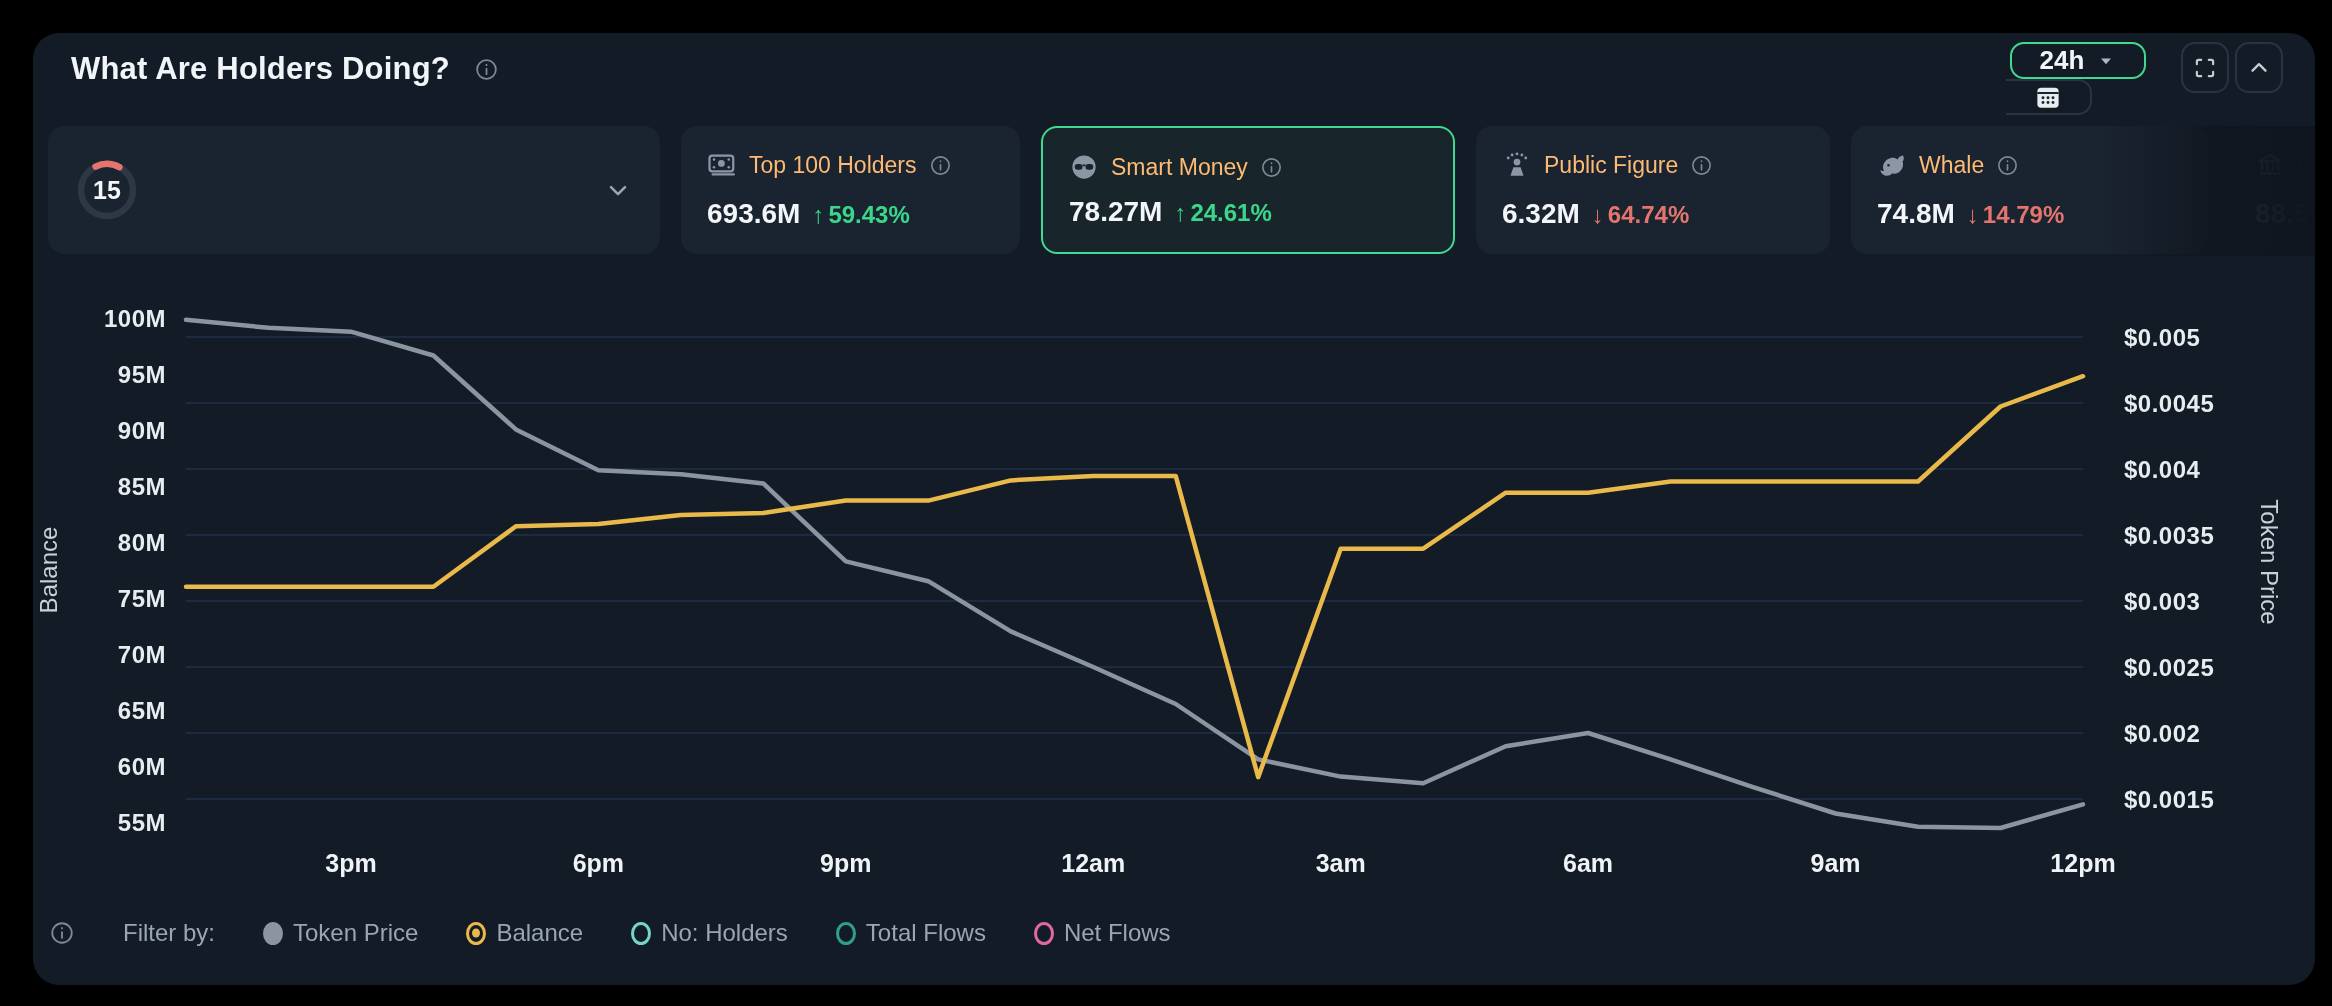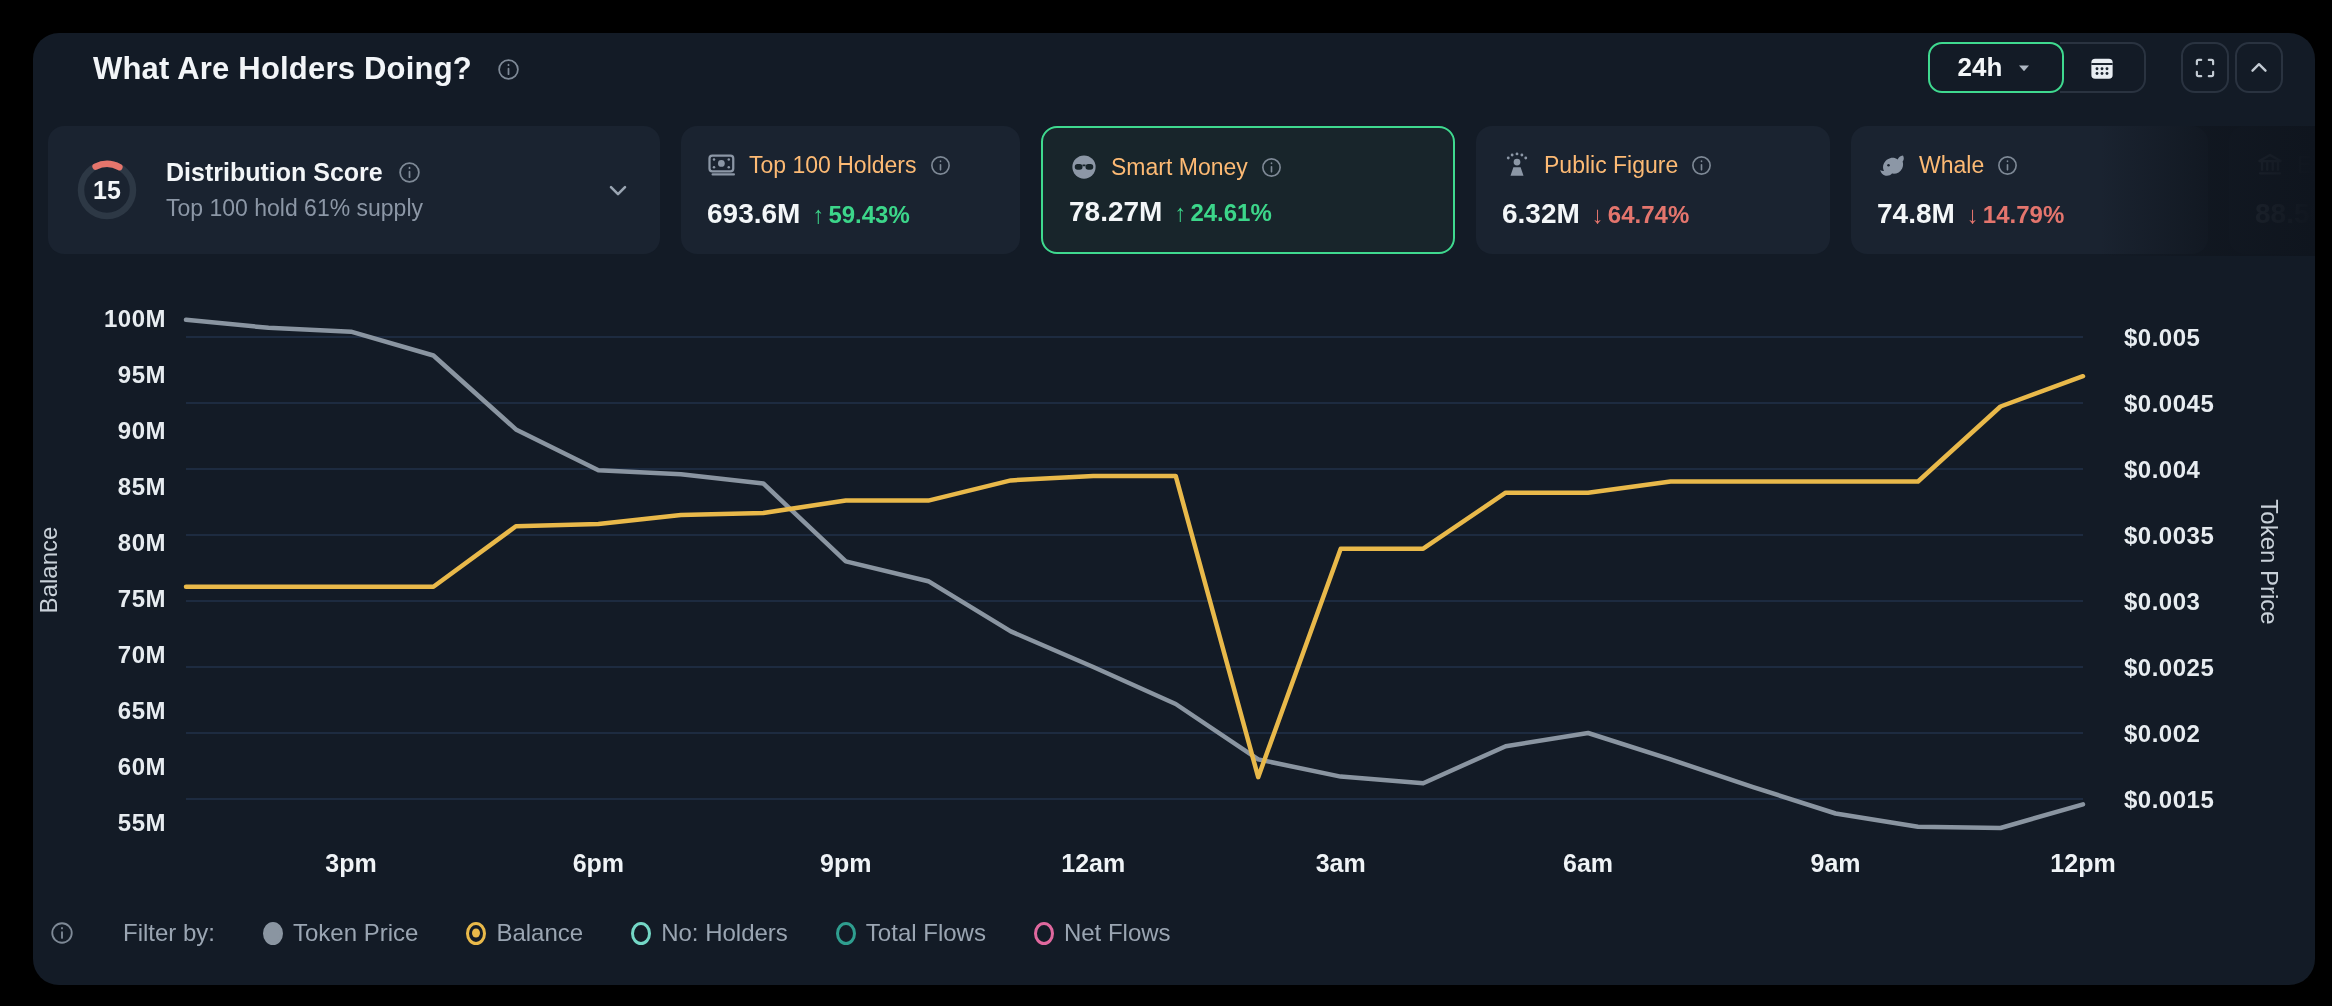--- a/index.html
+++ b/index.html
@@ -1,27 +1,27 @@
 <!DOCTYPE html>
 <html><head>
 <meta charset="utf-8">
 <style>
   html,body{margin:0;padding:0;background:#000;}
   .stage{position:relative;width:2332px;height:1006px;background:#000;overflow:hidden;
          font-family:"Liberation Sans","DejaVu Sans",sans-serif;-webkit-font-smoothing:antialiased;}
   .panel{position:absolute;left:33px;top:33px;width:2282px;height:952px;background:#131B26;border-radius:26px;overflow:hidden;}
 
   
-  .title-row{position:absolute;left:38px;top:18px;display:flex;align-items:center;gap:24px;margin-left:22px;}
+  .title-row{position:absolute;left:38px;top:18px;display:flex;align-items:center;gap:24px;}
   .title-row h1{margin:0;font-size:31px;font-weight:700;color:#F2F5F8;letter-spacing:.2px;}
   .i-info{display:inline-flex;width:25px;height:25px;color:#7E8996;flex:0 0 auto;}
   .i-info svg{width:100%;height:100%;}
 
   .controls{position:absolute;top:9px;right:32px;display:flex;align-items:center;height:51px;}
-  .seg{display:flex;height:51px;}
+  .seg{display:flex;height:51px;flex-direction:column;}
   .seg-time{display:flex;align-items:center;justify-content:center;gap:12px;width:136px;height:51px;
             background:transparent;border:2px solid #3FD98F;border-radius:14px;z-index:2;cursor:pointer;
             color:#F3F6F8;font-size:26px;font-weight:600;font-family:inherit;box-sizing:border-box;}
   .seg-time .caret{width:20px;height:20px;color:#AEB7C2;}
   .seg-cal{display:flex;align-items:center;justify-content:center;width:86px;height:51px;margin-left:-4px;
            background:transparent;border:2px solid #2A3340;border-left:none;border-radius:0 14px 14px 0;
            cursor:pointer;box-sizing:border-box;}
   .seg-cal svg{width:30px;height:30px;color:#E8EDF2;}
   .icon-btn{display:flex;align-items:center;justify-content:center;width:48px;height:51px;background:transparent;
             border:2px solid #2A3340;border-radius:14px;cursor:pointer;box-sizing:border-box;}
@@ -131,32 +131,20 @@
 
     <div class="cards">
 
       <div class="card ds-card">
         <div class="gauge">
           <svg id="gauge-svg" viewBox="0 0 66 66">
               <circle cx="33" cy="33" r="26" fill="none" stroke="#2D3845" stroke-width="6.5"></circle>
               <circle cx="33" cy="33" r="26" fill="none" stroke="#E5756C" stroke-width="6.5" stroke-linecap="round" stroke-dasharray="24.5 163.4" transform="rotate(-116 33 33)"></circle>
             </svg>
           <span class="score">15</span>
-        </div>
-        <div class="ds-text">
-          <div class="ds-title-row">
-            <span class="ds-title">Distribution Score</span>
-            <span class="i-info">
-                <svg viewBox="0 0 24 24" fill="none" stroke="currentColor" stroke-width="1.7">
-                  <circle cx="12" cy="12" r="9"></circle>
-                  <path stroke-linecap="round" d="M12 11.2v5.3M12 7.4v.4"></path>
-                </svg>
-              </span>
-          </div>
-          <div class="ds-sub">Top 100 hold 61% supply</div>
         </div>
         <svg class="ds-chevron" viewBox="0 0 24 24" fill="none" stroke="currentColor" stroke-width="2.2" stroke-linecap="round" stroke-linejoin="round">
             <path d="M6 9.5 12 15.5l6-6"></path>
           </svg>
       </div>
 
       <div class="card stat" style="width:339px">
         <div class="card-head">
           <span class="card-icon">
             <svg viewBox="0 0 24 24">

